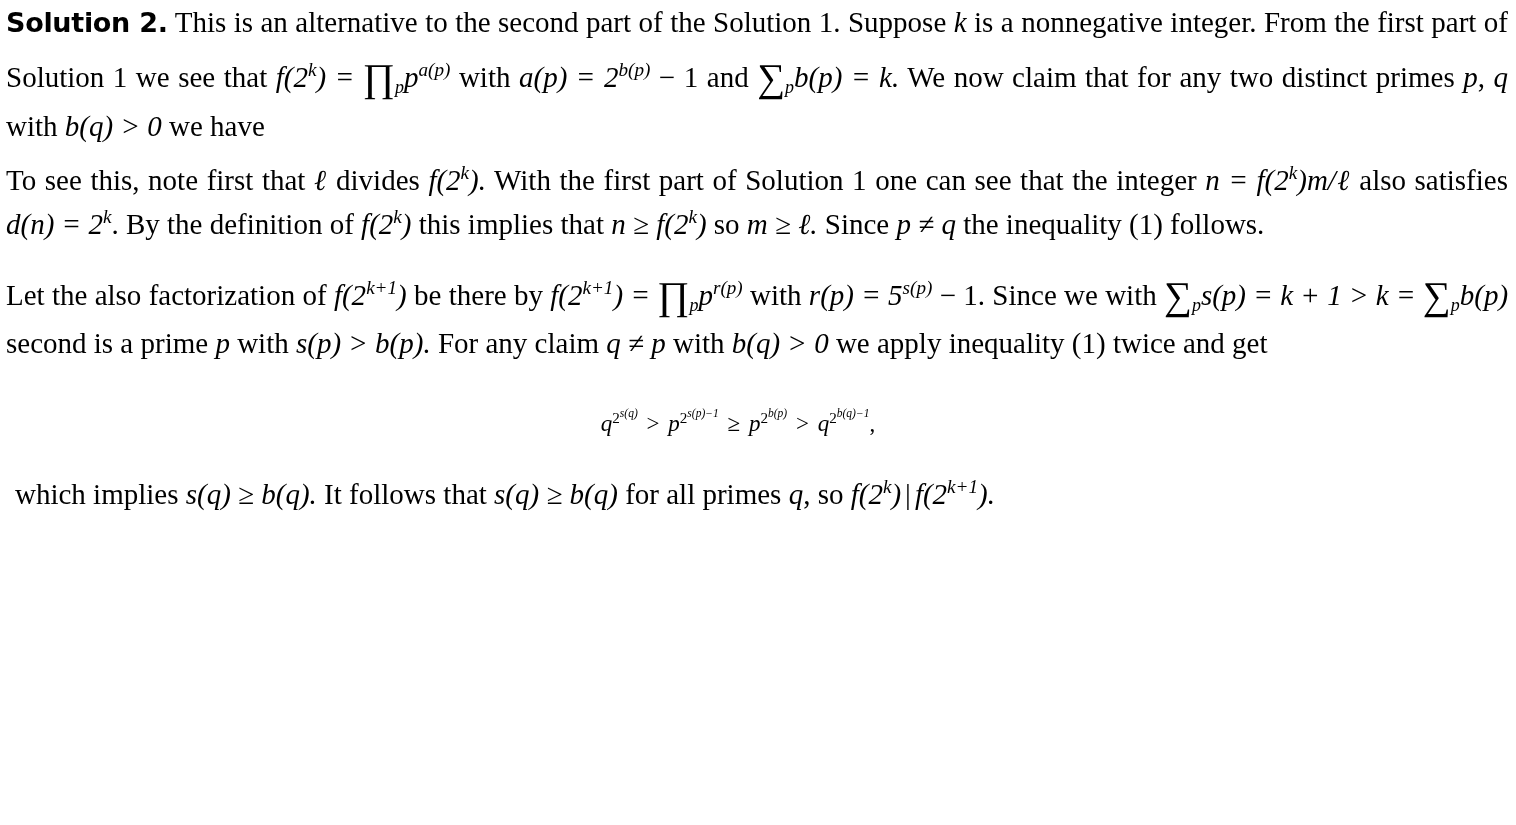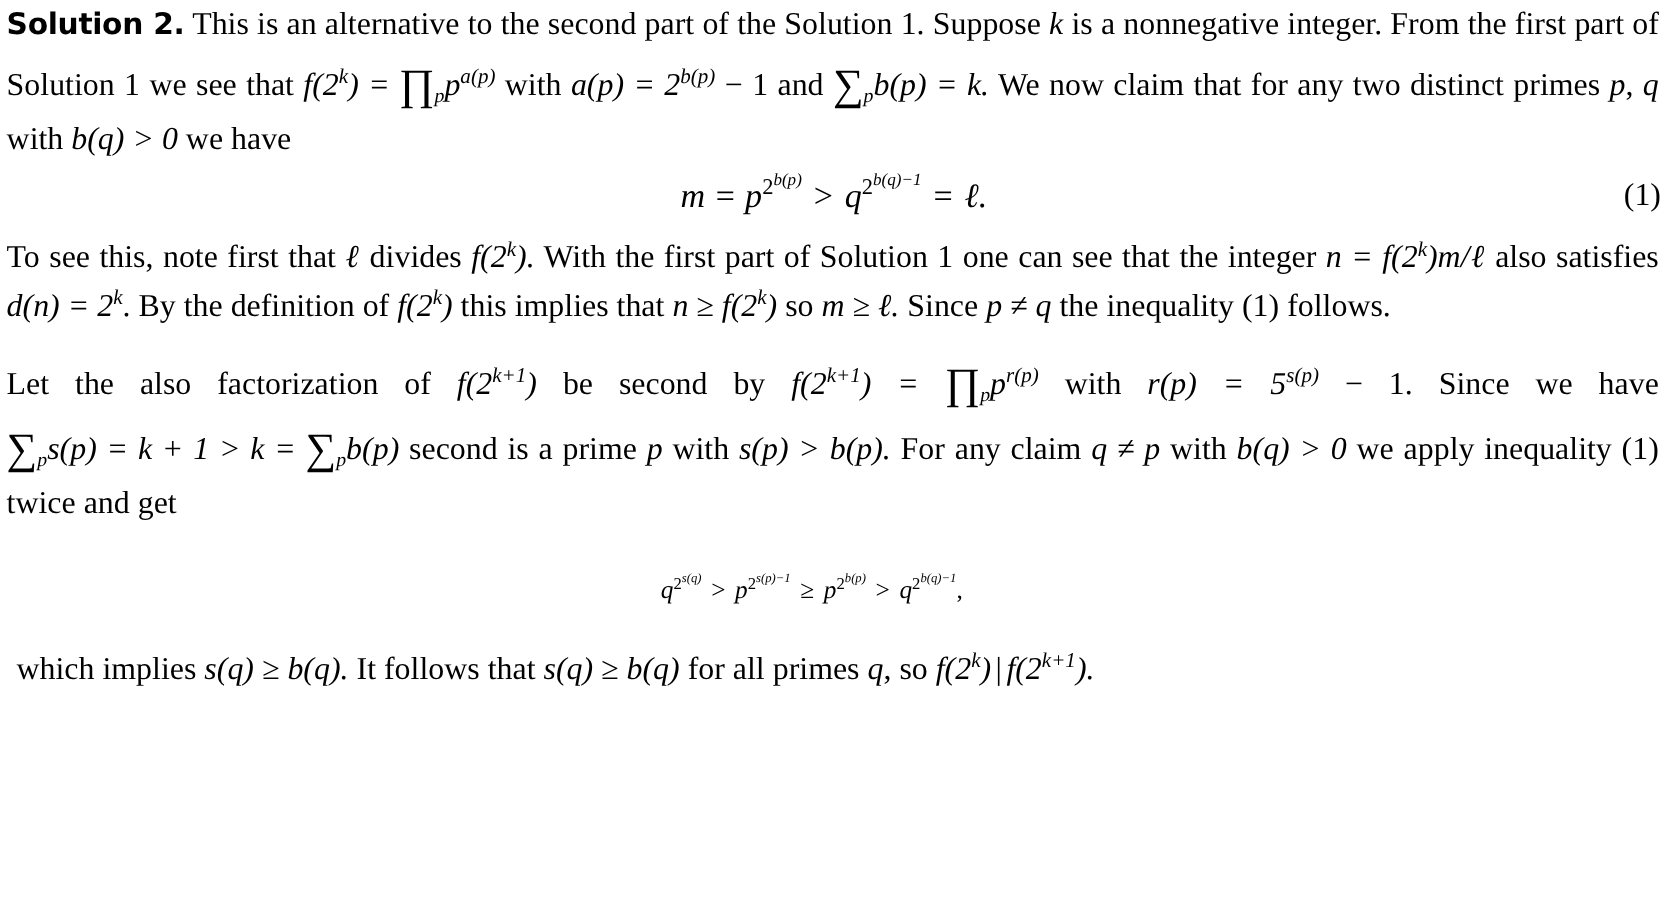--- a/index.html
+++ b/index.html
@@ -101,41 +101,31 @@
 <body>
 
 <div class="page">
 
   <p class="para">
     <span class="solhead">Solution 2.</span>
     <span>This is an alternative to the second part of the Solution 1.  Suppose </span><span class="m">k</span><span> is a nonnegative integer.  From the first part of Solution 1 we see that </span><span class="nbsp"><span class="m">f(2</span><sup class="s"><span class="m">k</span></sup><span class="m">) =</span>
     <span class="bigop">∏</span><sub class="b">p</sub><span class="m">p</span><sup class="s"><span class="m">a(p)</span></sup></span><span> with </span><span class="m">a(p) = 2</span><sup class="s"><span class="m">b(p)</span></sup><span> − 1 and </span><span class="nbsp"><span class="bigop">∑</span><sub class="b">p</sub><span class="m">b(p) = k.</span></span><span> We now claim that for any two distinct primes </span><span class="m">p</span><span>, </span><span class="m">q</span><span> with </span><span class="m">b(q) &gt; 0</span><span> we have</span>
   </p>
 
-  <div class="mathrow">
-    <span class="display-eq">
-      <span class="m">m = p</span><sup class="s"><span>2</span><sup class="s"><span class="m">b(p)</span></sup></sup>
-      <span class="op">&gt;</span>
-      <span class="m">q</span><sup class="s"><span>2</span><sup class="s"><span class="m">b(q)−1</span></sup></sup>
-      <span class="op">=</span>
-      <span class="m">ℓ.</span>
-    </span>
-    <span class="eqno">(1)</span>
-  </div>
 
   <p class="para">
     <span>To see this, note first that </span><span class="m">ℓ</span><span> divides </span><span class="nbsp"><span class="m">f(2</span><sup class="s"><span class="m">k</span></sup><span class="m">).</span></span><span> With the first part of Solution 1 one can see that the integer </span><span class="nbsp"><span class="m">n = f(2</span><sup class="s"><span class="m">k</span></sup><span class="m">)m/ℓ</span></span><span> also satisfies </span><span class="nbsp"><span class="m">d(n) = 2</span><sup class="s"><span class="m">k</span></sup><span>.</span></span><span> By the definition of </span><span class="nbsp"><span class="m">f(2</span><sup class="s"><span class="m">k</span></sup><span class="m">)</span></span><span> this implies that </span><span class="nbsp"><span class="m">n ≥ f(2</span><sup class="s"><span class="m">k</span></sup><span class="m">)</span></span><span> so </span><span class="m">m ≥ ℓ.</span><span> Since </span><span class="m">p ≠ q</span><span> the inequality (1) follows.</span>
   </p>
 
   <div class="spacer-sm"></div>
 
   <p class="para">
-    <span>Let the also factorization of </span><span class="nbsp"><span class="m">f(2</span><sup class="s"><span class="m">k+1</span></sup><span class="m">)</span></span><span> be second by </span><span class="nbsp"><span class="m">f(2</span><sup class="s"><span class="m">k+1</span></sup><span class="m">) =</span>
+    <span>Let the also factorization of </span><span class="nbsp"><span class="m">f(2</span><sup class="s"><span class="m">k+1</span></sup><span class="m">)</span></span><span> be there by </span><span class="nbsp"><span class="m">f(2</span><sup class="s"><span class="m">k+1</span></sup><span class="m">) =</span>
     <span class="bigop">∏</span><sub class="b">p</sub><span class="m">p</span><sup class="s"><span class="m">r(p)</span></sup></span><span> with </span><span class="nbsp"><span class="m">r(p) = 5</span><sup class="s"><span class="m">s(p)</span></sup><span> − 1.</span></span>
-    <span>Since we have </span><span class="nbsp"><span class="bigop">∑</span><sub class="b">p</sub><span class="m">s(p) = k + 1 &gt; k =</span>
+    <span>Since we with </span><span class="nbsp"><span class="bigop">∑</span><sub class="b">p</sub><span class="m">s(p) = k + 1 &gt; k =</span>
     <span class="bigop">∑</span><sub class="b">p</sub><span class="m">b(p)</span></span><span> second is a prime </span><span class="m">p</span><span> with </span><span class="m">s(p) &gt; b(p).</span><span> For any claim </span><span class="m">q ≠ p</span><span> with </span><span class="m">b(q) &gt; 0</span><span> we apply inequality (1) twice and get</span>
   </p>
 
   <div class="spacer-md"></div>
 
   <div class="mathrow">
     <span class="display-eq2">
       <span class="m">q</span><sup class="s"><span>2</span><sup class="s"><span class="m">s(q)</span></sup></sup>
       <span class="op">&gt;</span>
       <span class="m">p</span><sup class="s"><span>2</span><sup class="s"><span class="m">s(p)−1</span></sup></sup>

